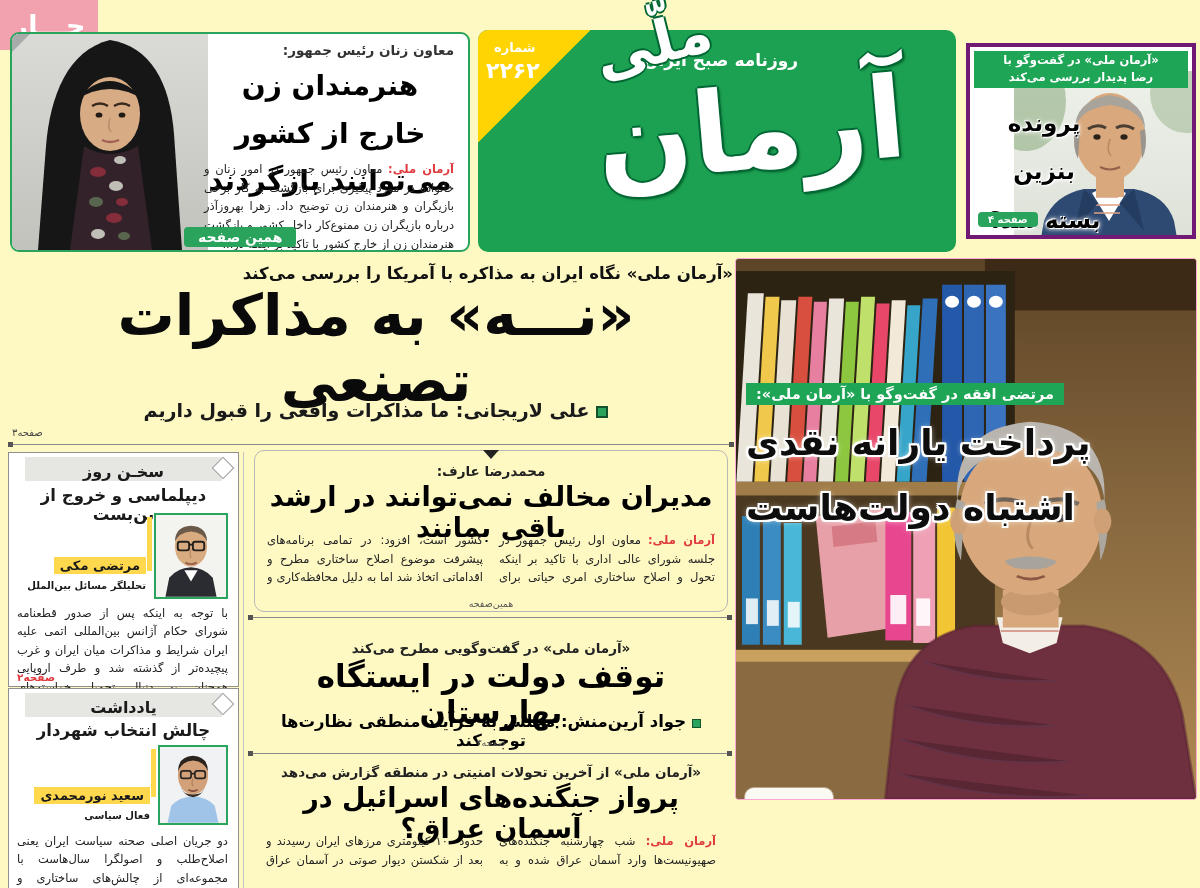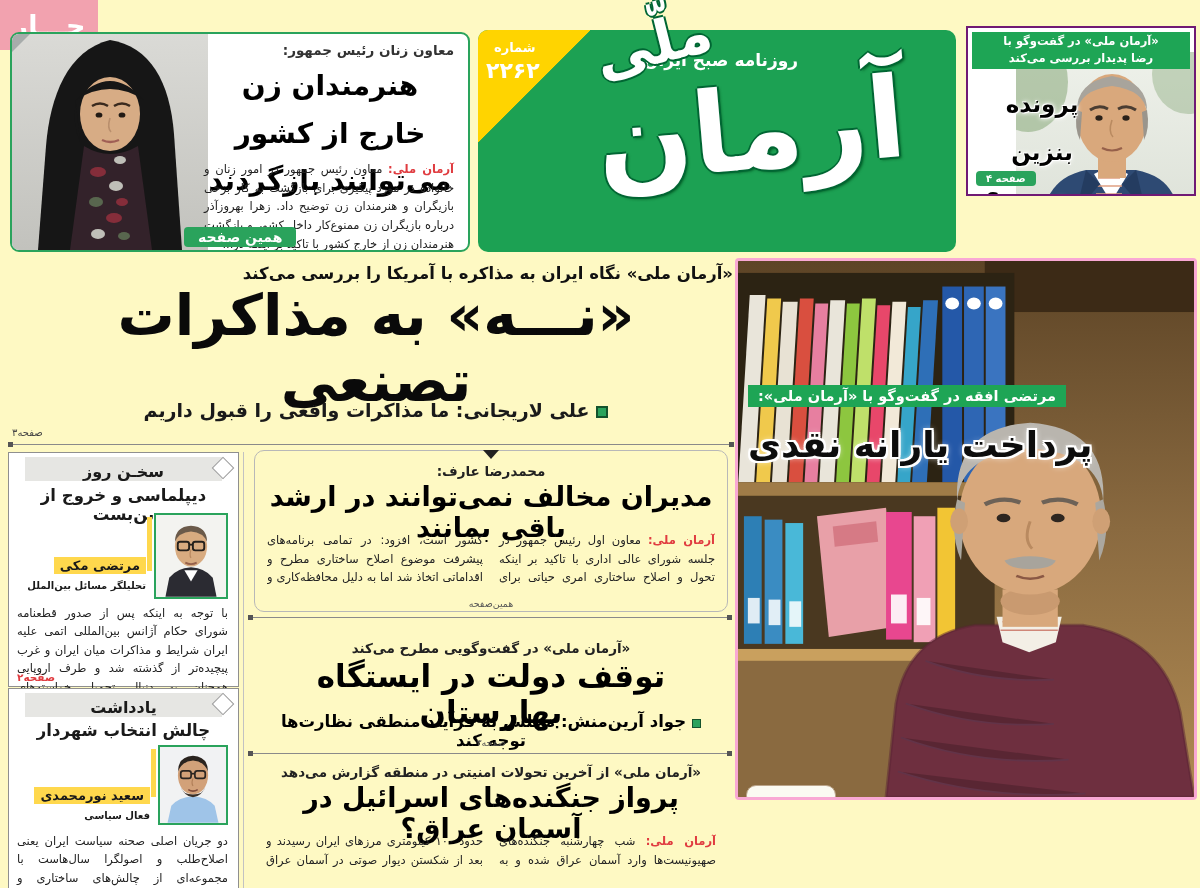--- a/index.html
+++ b/index.html
@@ -52,21 +52,21 @@
   .mh-weekday { font-size:20px; font-weight:bold; margin-bottom:2px; }
   .mh-dateline { direction:ltr; display:flex; align-items:center; justify-content:flex-start;
                  gap:5px; font-size:15px; font-weight:bold; margin:2px 0; }
   .ydot { width:7px; height:7px; border-radius:50%; background:#ffd400; display:inline-block; }
   .mh-small { font-size:11.5px; font-weight:bold; margin:3px 0; }
   .mh-price { font-size:12.5px; font-weight:bold; margin-top:4px; }
   .mh-site { border-top:1.5px solid #fff; margin-top:6px; padding-top:3px; font-size:19px;
              letter-spacing:1px; direction:ltr; text-align:center; font-weight:normal; }
 
   
-  .benzin-box { left:966px; top:26px; width:230px; height:170px; border:2px solid #701a75;
+  .benzin-box { left:966px; top:43px; width:230px; height:196px; border:4px solid #701a75;
                 background:#fff; overflow:hidden; }
   .benzin-photo { position:absolute; right:0; top:24px; width:178px; height:206px; }
   .benzin-kicker { position:absolute; left:4px; right:4px; top:4px; background:#1ea555; color:#fff;
                    font-size:11.5px; font-weight:bold; text-align:center; line-height:1.5; padding:1px 2px; }
   .benzin-headline { position:absolute; left:6px; top:52px; width:136px; font-size:23px; font-weight:bold;
                      line-height:2.1; text-align:center; color:#000;
                      text-shadow:0 0 4px #fff, 0 0 6px #fff, 1px 1px 0 #fff, -1px -1px 0 #fff; }
   .benzin-badge { position:absolute; left:8px; bottom:8px; font-size:10px; padding:2px 10px; }
 
   
@@ -114,21 +114,21 @@
   .art-kicker { position:absolute; left:10px; right:10px; text-align:center; font-size:13.5px;
                 font-weight:bold; color:#222; }
   .art-headline { position:absolute; left:8px; right:8px; text-align:center; font-weight:bold; color:#000; }
   .art-body { position:absolute; left:12px; right:12px; font-size:11.5px; line-height:1.62;
               text-align:justify; column-count:2; column-gap:16px; color:#222; overflow:hidden; }
   .art-pageref { position:absolute; left:0; right:0; text-align:center; font-size:9.5px; color:#555; }
   .art2 { left:254px; top:622px; width:474px; height:128px; }
   .art3 { left:254px; top:758px; width:474px; height:130px; }
 
   
-  .feature { left:735px; top:258px; width:462px; height:542px; border:3px solid #f9a8d4;
+  .feature { left:735px; top:258px; width:462px; height:542px; border:1px solid #f9a8d4;
              border-radius:4px; overflow:hidden; background:#8a6a40; }
   .feature-photo { position:absolute; inset:0; width:100%; height:100%; }
   .feature-label { position:absolute; left:10px; top:124px; background:#1ea555; color:#fff;
                    font-size:14.5px; font-weight:bold; padding:3px 10px; }
   .feature-headline { position:absolute; left:10px; top:152px; width:350px; text-align:left;
                       font-size:36px; font-weight:bold; line-height:1.8; color:#0d0d0d;
                       text-shadow:2px 0 0 #fff,-2px 0 0 #fff,0 2px 0 #fff,0 -2px 0 #fff,
                                   2px 2px 0 #fff,-2px -2px 0 #fff,2px -2px 0 #fff,-2px 2px 0 #fff,0 0 7px #fff; }
   .feature-badge { position:absolute; left:8px; bottom:-9px; width:90px; height:21px; background:#fbfaf2;
                    border:1px solid #bba48a; border-radius:10px; }
@@ -375,17 +375,17 @@
       <path d="M308,284 q18,-8 36,2" stroke="#6d6257" stroke-width="5" fill="none"></path>
       <ellipse cx="269" cy="302" rx="7" ry="5" fill="#2e2620"></ellipse>
       <ellipse cx="324" cy="302" rx="7" ry="5" fill="#2e2620"></ellipse>
       <path d="M296,306 q-7,22 2,32" stroke="#b98a60" stroke-width="3" fill="none"></path>
       <path d="M270,352 Q296,342 322,352 Q318,362 296,362 Q274,362 270,352 Z" fill="#a8a49c"></path>
       <path d="M282,370 q14,7 28,0" stroke="#8a5844" stroke-width="3" fill="none"></path>
       <ellipse cx="224" cy="306" rx="9" ry="15" fill="#cfa075"></ellipse>
       <ellipse cx="368" cy="306" rx="9" ry="15" fill="#cfa075"></ellipse>
     </svg>
     <div class="feature-label">مرتضی افقه در گفت‌وگو با «آرمان ملی»:</div>
-    <h2 class="feature-headline"><span>پرداخت یارانه نقدی</span><br></h2>
+    <h2 class="feature-headline"><span>پرداخت یارانه نقدی</span><br><span>اشتباه دولت‌هاست</span></h2>
     <div class="feature-badge"></div>
   </section>
 
 </div>
 
 </body></html>

